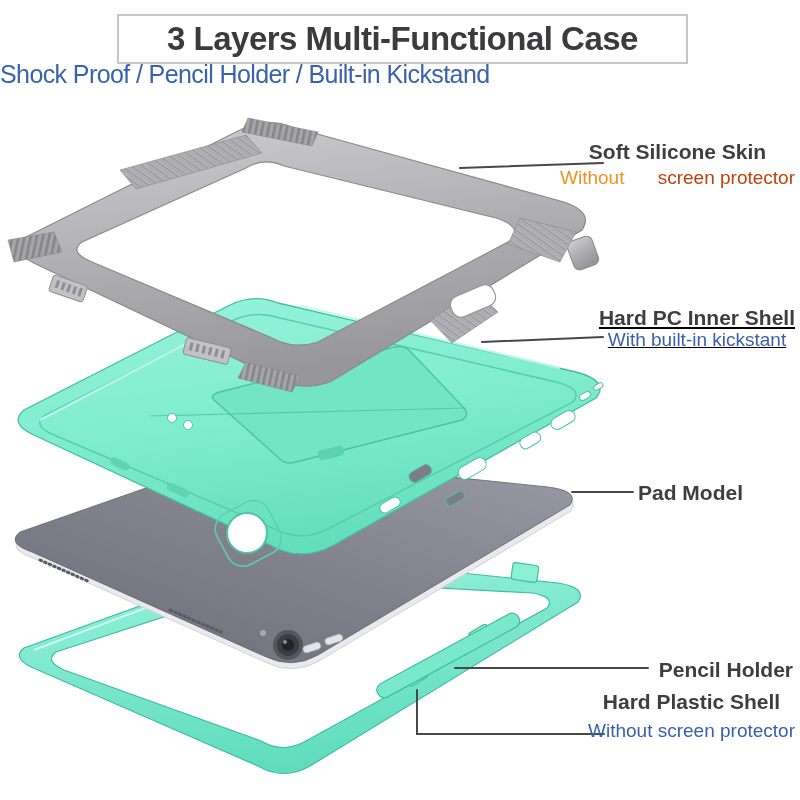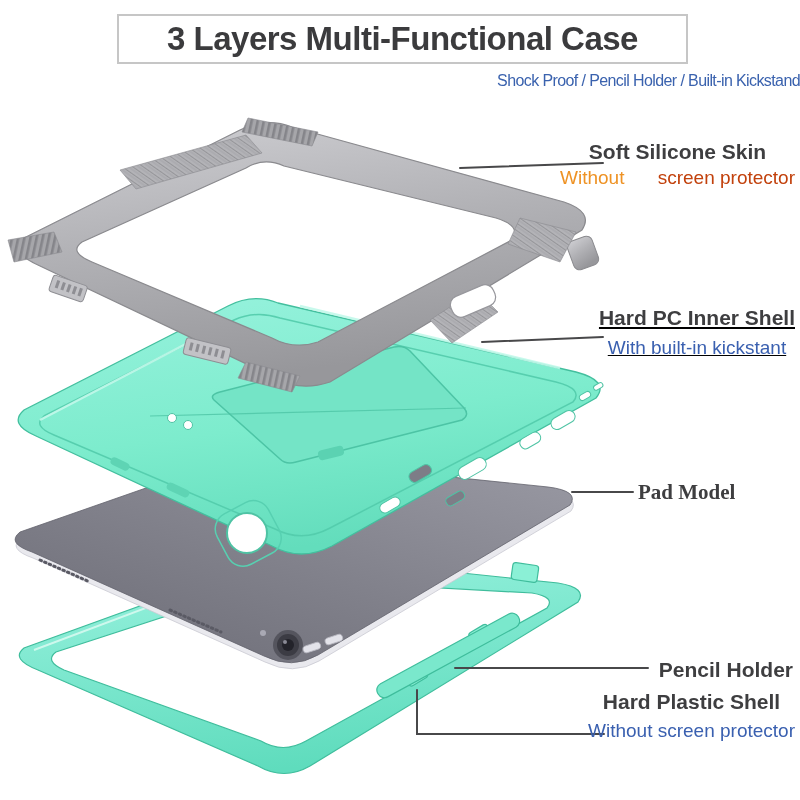--- a/index.html
+++ b/index.html
@@ -3,35 +3,35 @@
 <meta charset="utf-8">
 <style>
   html,body{margin:0;padding:0;background:#ffffff;}
   .stage{position:relative;width:800px;height:800px;background:#ffffff;overflow:hidden;
          font-family:"Liberation Sans",sans-serif;border-radius:22px;}
   .art{position:absolute;left:0;top:0;width:800px;height:800px;}
 
   .title-box{position:absolute;left:117px;top:14px;width:567px;height:46px;
              border:2px solid #c6c6c6;display:flex;align-items:center;justify-content:center;}
   .title-text{font-size:33px;font-weight:700;color:#3b3b3d;letter-spacing:-0.5px;white-space:nowrap;}
-  .subtitle{position:absolute;left:0;top:72px;width:800px;text-align:right;
-            font-size:16px;color:#3a62ae;letter-spacing:-0.6px;}
+  .subtitle{position:absolute;left:0;top:60px;width:800px;text-align:left;
+            font-size:25px;color:#3a62ae;letter-spacing:-0.6px;}
 
   .callout-label{position:absolute;text-align:center;}
   .callout-label .main{font-size:21px;font-weight:700;color:#3e3e40;line-height:23px;white-space:nowrap;}
   .callout-label .sub{font-size:19px;line-height:21px;white-space:nowrap;}
   .sub-blue{color:#3a60b0;}
   .sub-gray{color:#c2410c;padding-left:28px;}
   .sub-orange{color:#ee9224;}
 
   .lbl-soft{right:5px;top:140px;}
   .lbl-soft .sub{margin-top:4px;}
   .lbl-hardpc{right:5px;top:306px;text-decoration:underline;}
-  .lbl-hardpc .sub{margin-top:8px;}
-  .lbl-pad{left:638px;top:481px;text-align:center;font-family:Liberation Serif, serif;}
+  .lbl-hardpc .sub{margin-top:0;}
+  .lbl-pad{left:638px;top:481px;text-align:center;}
   .lbl-pencil{right:7px;top:658px;}
   .lbl-plastic{right:5px;top:690px;}
   .lbl-plastic .sub{margin-top:7px;}
 </style>
 </head>
 <body>
 
 <div class="stage">
 
   <svg class="art" viewBox="0 0 800 800">

